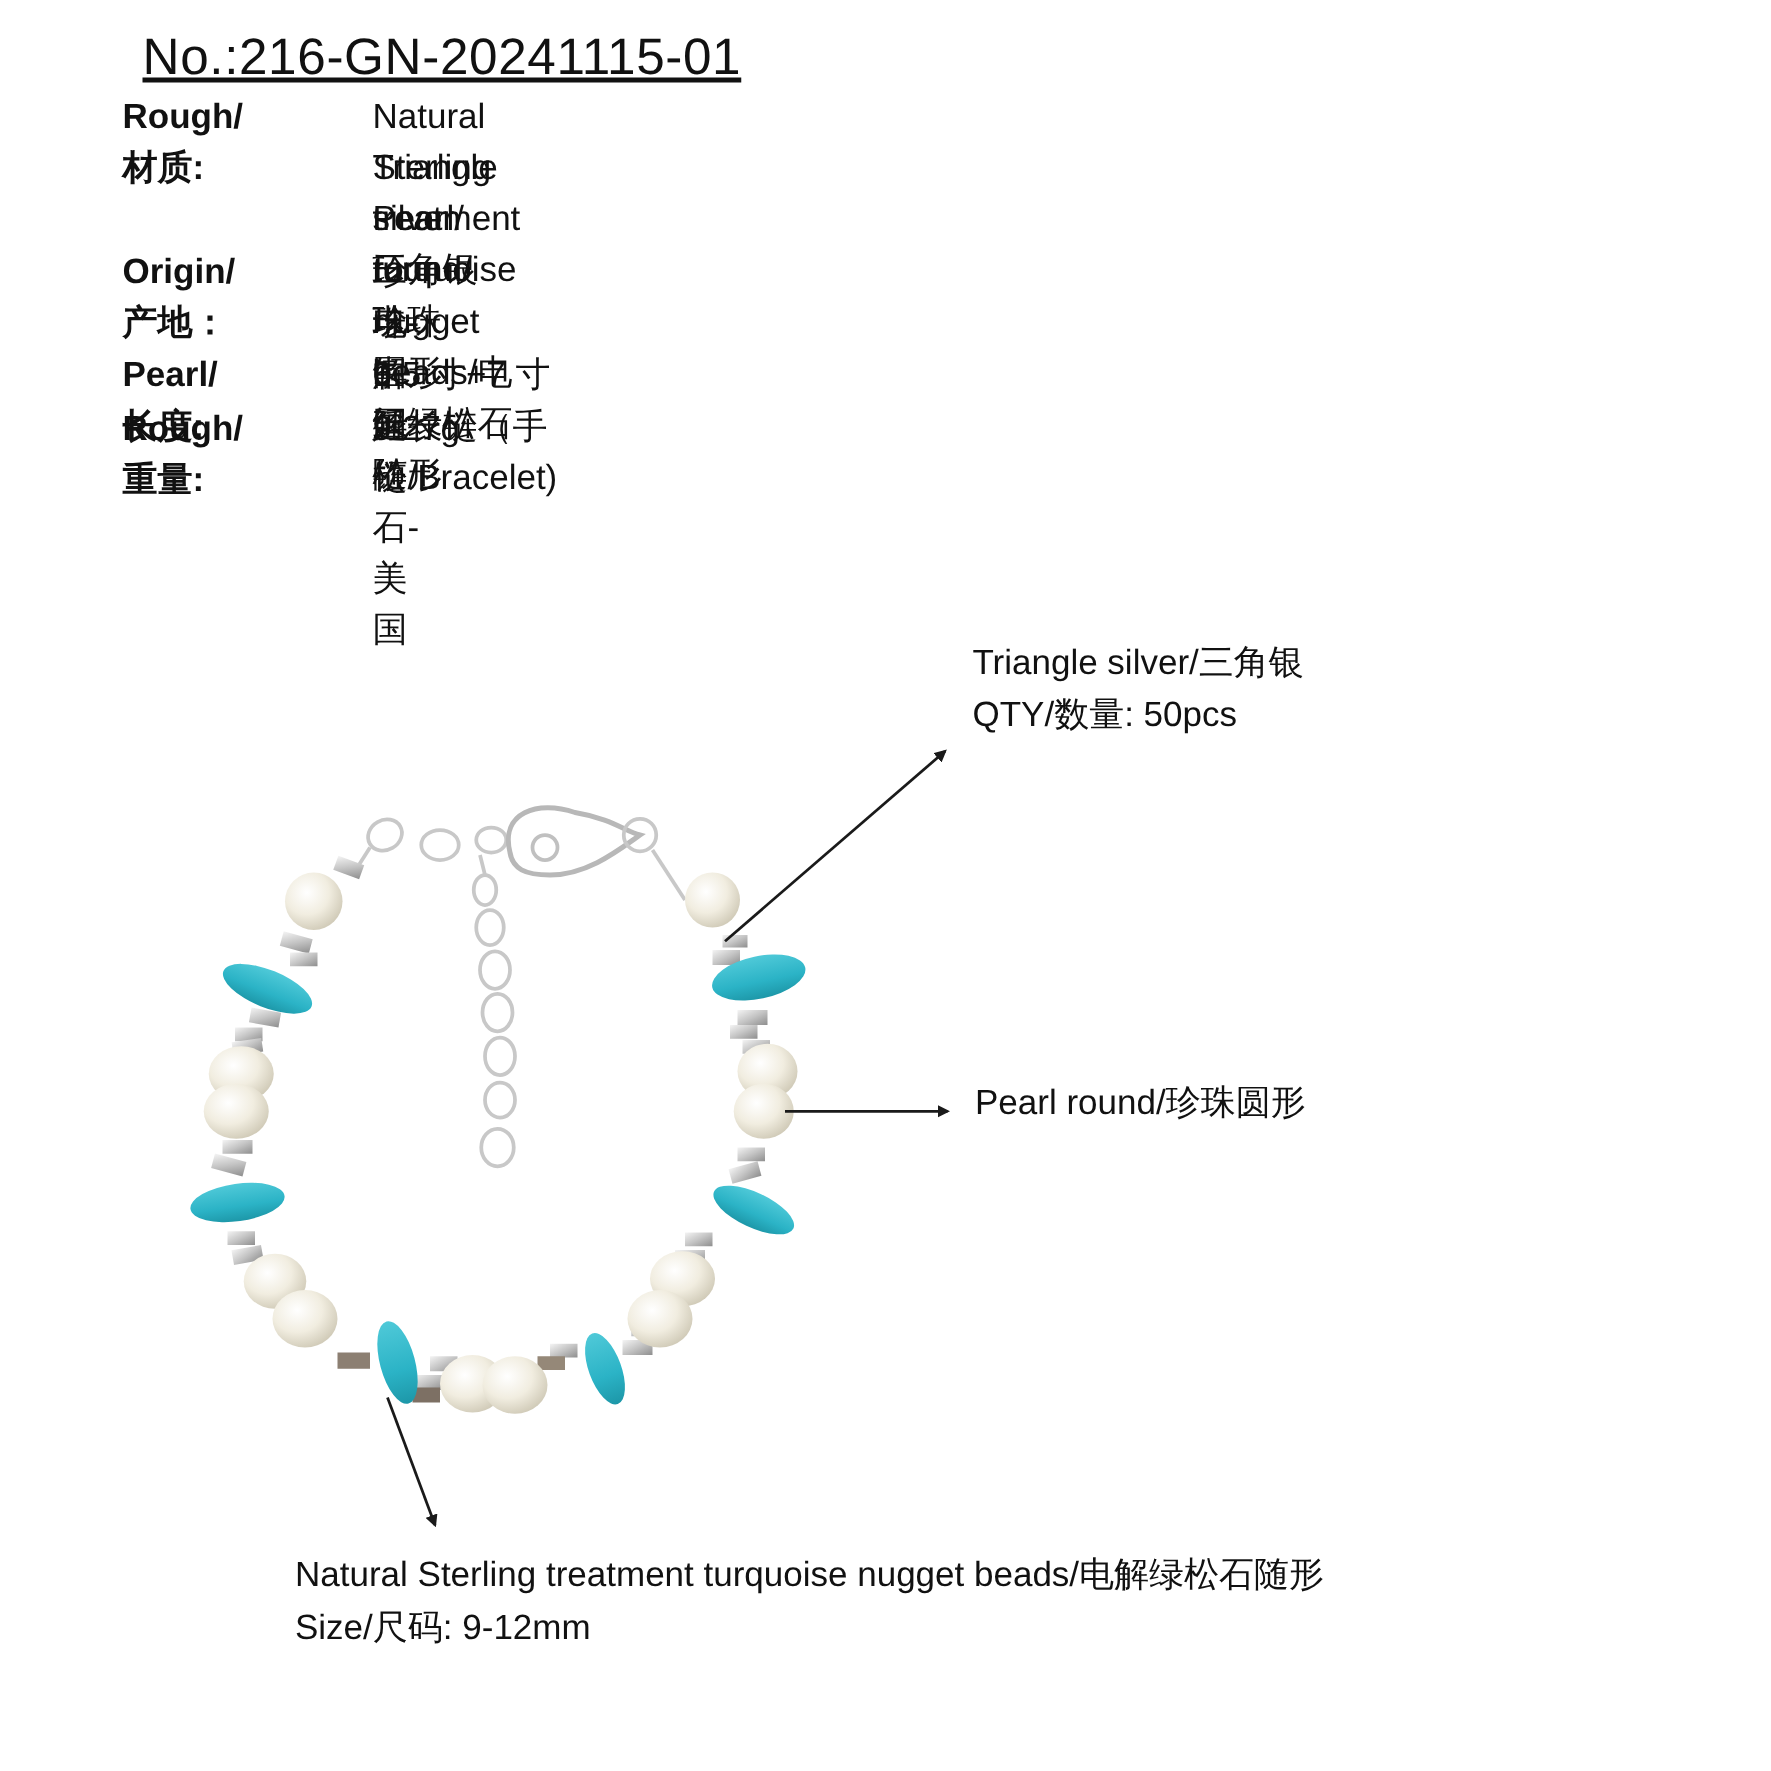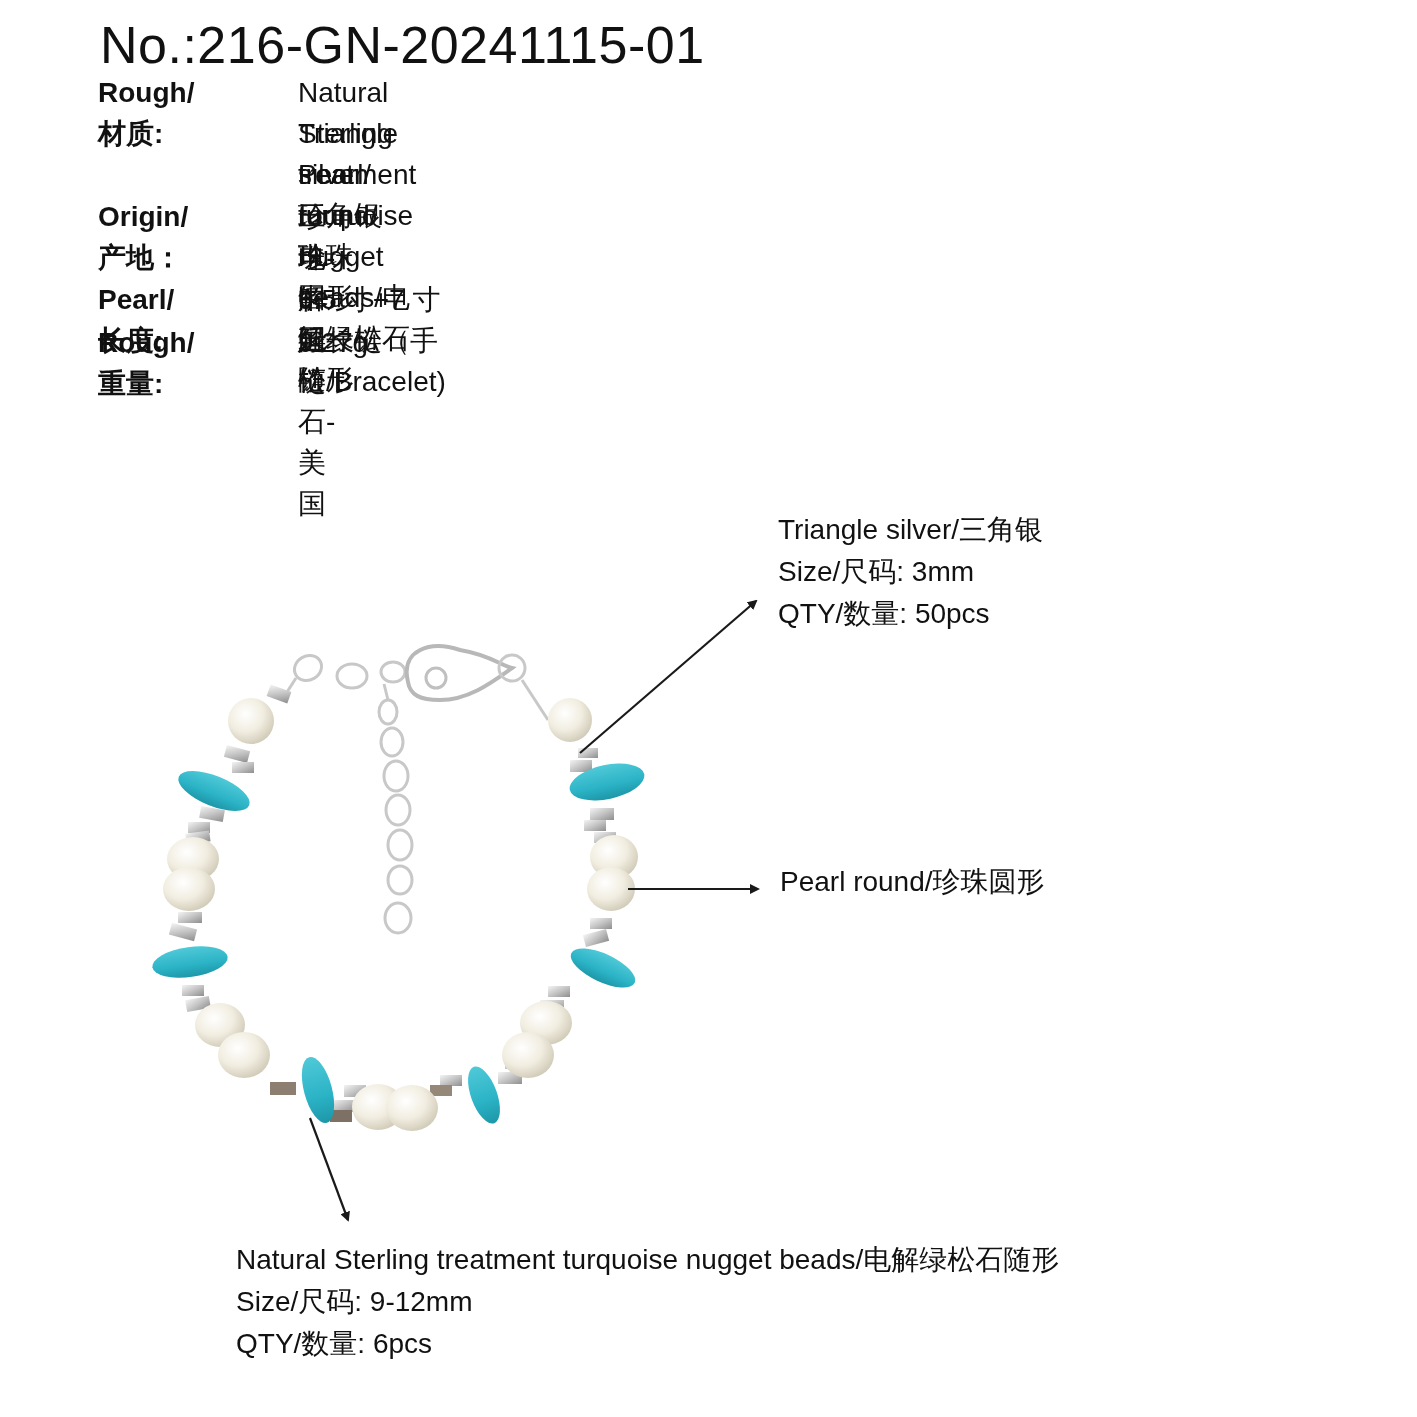--- a/index.html
+++ b/index.html
@@ -1,19 +1,19 @@
 <!DOCTYPE html>
 <html><head>
 <meta charset="utf-8">
 <style>
   html, body { margin: 0; padding: 0; background: #ffffff; }
   body { width: 1417px; height: 1417px; position: relative; overflow: hidden;
          font-family: "Liberation Sans", "DejaVu Sans", sans-serif; color: #111111; }
   .abs { position: absolute; white-space: nowrap; }
-  .title { left: 100px; top: 20px; font-size: 52px; line-height: 50px; letter-spacing: 0.5px; }
+  .title { left: 114px; top: 20px; font-size: 41px; line-height: 50px; letter-spacing: 0.5px; text-decoration: underline; }
   .spec { font-size: 28px; line-height: 41px; }
   .spec-row { position: absolute; left: 98px; height: 41px; }
   .spec-label { position: absolute; left: 0; top: 0; font-weight: bold; }
   .spec-value { position: absolute; left: 200px; top: 0; }
   .callout { font-size: 28px; line-height: 42px; }
   .callout div { white-space: nowrap; }
   svg.bracelet { position: absolute; left: 0; top: 0; }
 </style>
 </head>
 <body>
@@ -149,25 +149,23 @@
 
   <g stroke="#1a1a1a" stroke-width="2.2" fill="none">
     <line x1="580" y1="753" x2="756" y2="601" marker-end="url(#arrowHead)"></line>
     <line x1="628" y1="889" x2="758" y2="889" marker-end="url(#arrowHead)"></line>
     <line x1="310" y1="1118" x2="348" y2="1220" marker-end="url(#arrowHead)"></line>
   </g>
 </svg>
 
 <div class="abs callout" style="left:778px; top:509px;">
   <div>Triangle silver/三角银</div>
-  <div>Size/尺码: 3mm</div>
   <div>QTY/数量: 50pcs</div>
 </div>
 
 <div class="abs callout" style="left:780px; top:861px;">
   <div>Pearl round/珍珠圆形</div>
 </div>
 
 <div class="abs callout" style="left:236px; top:1239px;">
   <div>Natural Sterling treatment turquoise nugget beads/电解绿松石随形</div>
   <div>Size/尺码: 9-12mm</div>
-  <div>QTY/数量: 6pcs</div>
 </div>
 
 </body></html>

